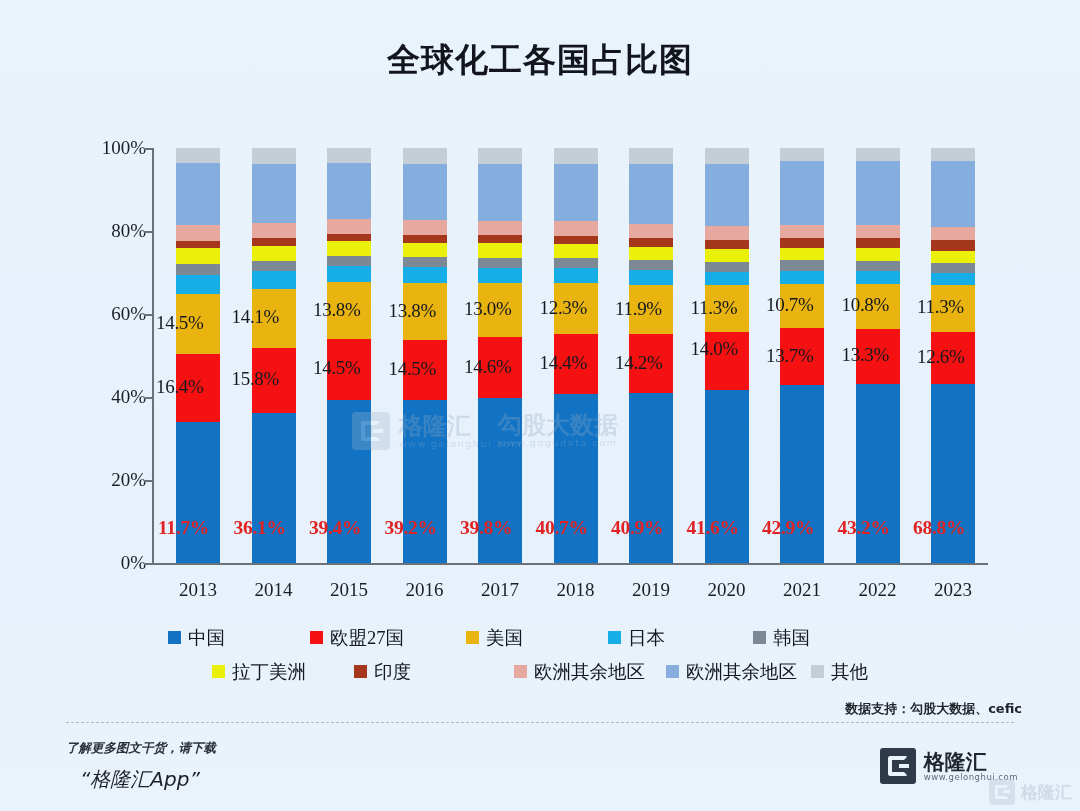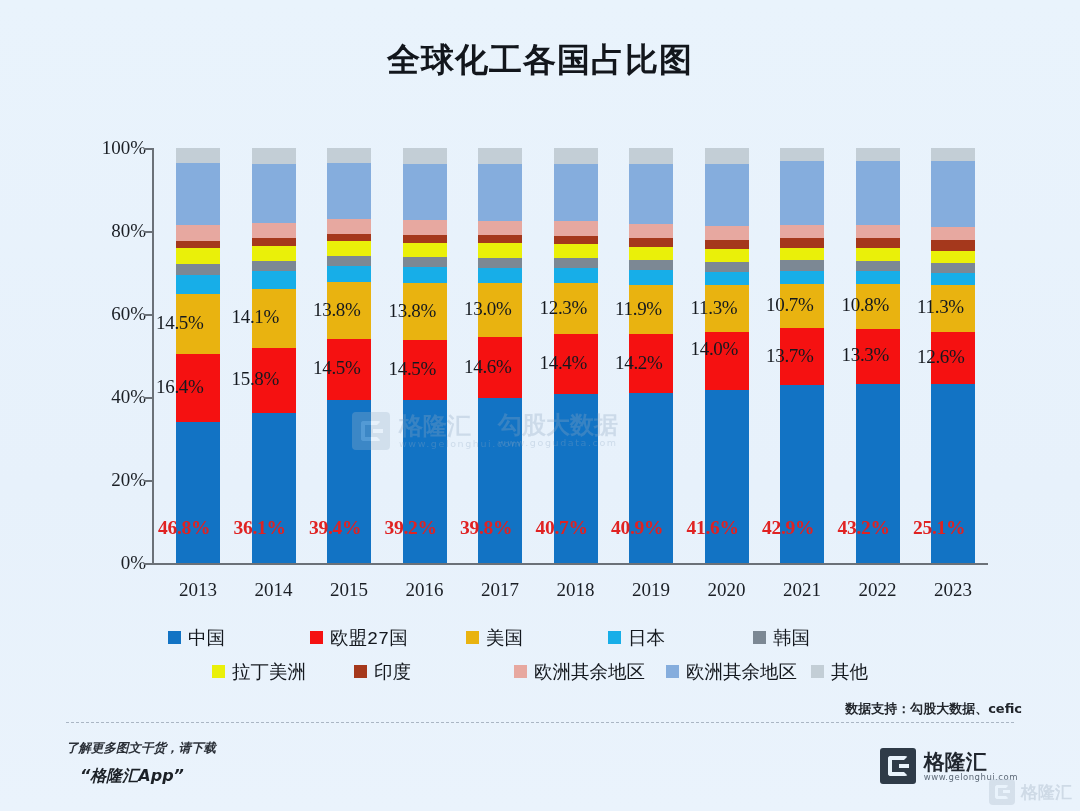--- a/index.html
+++ b/index.html
@@ -153,21 +153,21 @@
   .legend-row {
     display: flex;
     align-items: center;
     height: 34px;
   }
   .legend-item {
     display: flex;
     align-items: center;
     font-size: 18.5px;
     color: #14181e;
-    font-family: Liberation Mono, monospace;
+    font-family: Liberation Serif, serif;
   }
   .legend-swatch {
     width: 13px;
     height: 13px;
     margin-right: 7px;
     flex: 0 0 auto;
   }
 
   
   .source-line {
@@ -195,22 +195,22 @@
     font-size: 12.5px;
     font-weight: bold;
     font-style: italic;
     color: #2b3views;
     color: #2b3038;
     font-family: "DejaVu Sans", "Liberation Sans", sans-serif;
   }
   .footer-app {
     margin-top: 9px;
     margin-left: 14px;
-    font-size: 16px;
-    font-weight: bold;
+    font-size: 20px;
+    font-weight: normal;
     font-style: italic;
     color: #1b2026;
     font-family: "DejaVu Sans", "Liberation Sans", sans-serif;
   }
 
   
   .brand-logo {
     position: absolute;
     right: 62px;
     top: 748px;
@@ -361,21 +361,21 @@
             <div class="seg" title="欧盟27国 16.4%" style="background: rgb(245, 17, 17); height: 68.06px; bottom: 141.1px;"></div>
             <div class="seg" title="美国 14.5%" style="background: rgb(233, 179, 16); height: 60.175px; bottom: 209.16px;"></div>
             <div class="seg" title="日本 4.6%" style="background: rgb(23, 174, 232); height: 19.09px; bottom: 269.335px;"></div>
             <div class="seg" title="韩国 2.5%" style="background: rgb(124, 136, 148); height: 10.375px; bottom: 288.425px;"></div>
             <div class="seg" title="拉丁美洲 4%" style="background: rgb(234, 240, 9); height: 16.6px; bottom: 298.8px;"></div>
             <div class="seg" title="印度 1.7%" style="background: rgb(165, 56, 28); height: 7.055px; bottom: 315.4px;"></div>
             <div class="seg" title="欧洲其余地区 3.8%" style="background: rgb(231, 168, 160); height: 15.77px; bottom: 322.455px;"></div>
             <div class="seg" title="亚洲其余地区 14.8%" style="background: rgb(133, 173, 221); height: 61.42px; bottom: 338.225px;"></div>
             <div class="seg" title="其他 3.7%" style="background: rgb(195, 206, 214); height: 15.355px; bottom: 399.645px;"></div>
           </div>
-          <div class="bar-label china" style="bottom: 24px; left: -18px;">46.8%</div>
+          <div class="bar-label china" style="bottom: 24px; left: -18px;">11.7%</div>
           <div class="bar-label eu" style="top: 227.87px; left: -20px;">16.4%</div>
           <div class="bar-label us" style="top: 163.752px; left: -20px;">14.5%</div>
         </div>
         <div class="bar-col" style="left: 93.5px;">
           <div class="bar-stack">
             <div class="seg" title="中国 36.1%" style="background: rgb(18, 115, 196); height: 149.815px; bottom: 0px;"></div>
             <div class="seg" title="欧盟27国 15.8%" style="background: rgb(245, 17, 17); height: 65.57px; bottom: 149.815px;"></div>
             <div class="seg" title="美国 14.1%" style="background: rgb(233, 179, 16); height: 58.515px; bottom: 215.385px;"></div>
             <div class="seg" title="日本 4.3%" style="background: rgb(23, 174, 232); height: 17.845px; bottom: 273.9px;"></div>
             <div class="seg" title="韩国 2.4%" style="background: rgb(124, 136, 148); height: 9.96px; bottom: 291.745px;"></div>
@@ -531,21 +531,21 @@
             <div class="seg" title="欧盟27国 12.6%" style="background: rgb(245, 17, 17); height: 52.29px; bottom: 178.865px;"></div>
             <div class="seg" title="美国 11.3%" style="background: rgb(233, 179, 16); height: 46.895px; bottom: 231.155px;"></div>
             <div class="seg" title="日本 3%" style="background: rgb(23, 174, 232); height: 12.45px; bottom: 278.05px;"></div>
             <div class="seg" title="韩国 2.3%" style="background: rgb(124, 136, 148); height: 9.545px; bottom: 290.5px;"></div>
             <div class="seg" title="拉丁美洲 3%" style="background: rgb(234, 240, 9); height: 12.45px; bottom: 300.045px;"></div>
             <div class="seg" title="印度 2.5%" style="background: rgb(165, 56, 28); height: 10.375px; bottom: 312.495px;"></div>
             <div class="seg" title="欧洲其余地区 3.2%" style="background: rgb(231, 168, 160); height: 13.28px; bottom: 322.87px;"></div>
             <div class="seg" title="亚洲其余地区 15.9%" style="background: rgb(133, 173, 221); height: 65.985px; bottom: 336.15px;"></div>
             <div class="seg" title="其他 3.1%" style="background: rgb(195, 206, 214); height: 12.865px; bottom: 402.135px;"></div>
           </div>
-          <div class="bar-label china" style="bottom: 24px; left: -18px;">25.1%</div>
+          <div class="bar-label china" style="bottom: 24px; left: -18px;">68.8%</div>
           <div class="bar-label eu" style="top: 197.99px; left: -14px;">12.6%</div>
           <div class="bar-label us" style="top: 148.397px; left: -14px;">11.3%</div>
         </div>
       </div>
 
     <div class="x-axis-labels" id="x-axis-labels">
         <div class="x-tick-label" style="left: 10px;">2013</div>
         <div class="x-tick-label" style="left: 85.5px;">2014</div>
         <div class="x-tick-label" style="left: 161px;">2015</div>
         <div class="x-tick-label" style="left: 236.5px;">2016</div>

